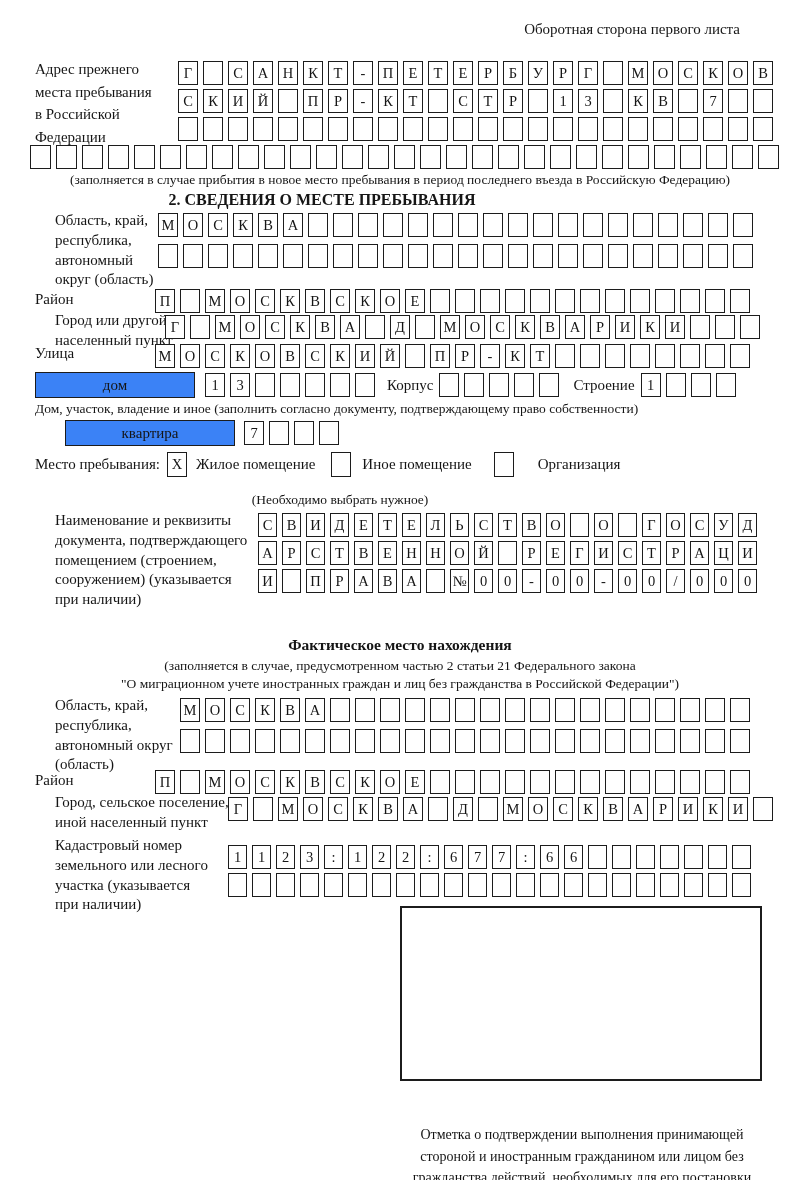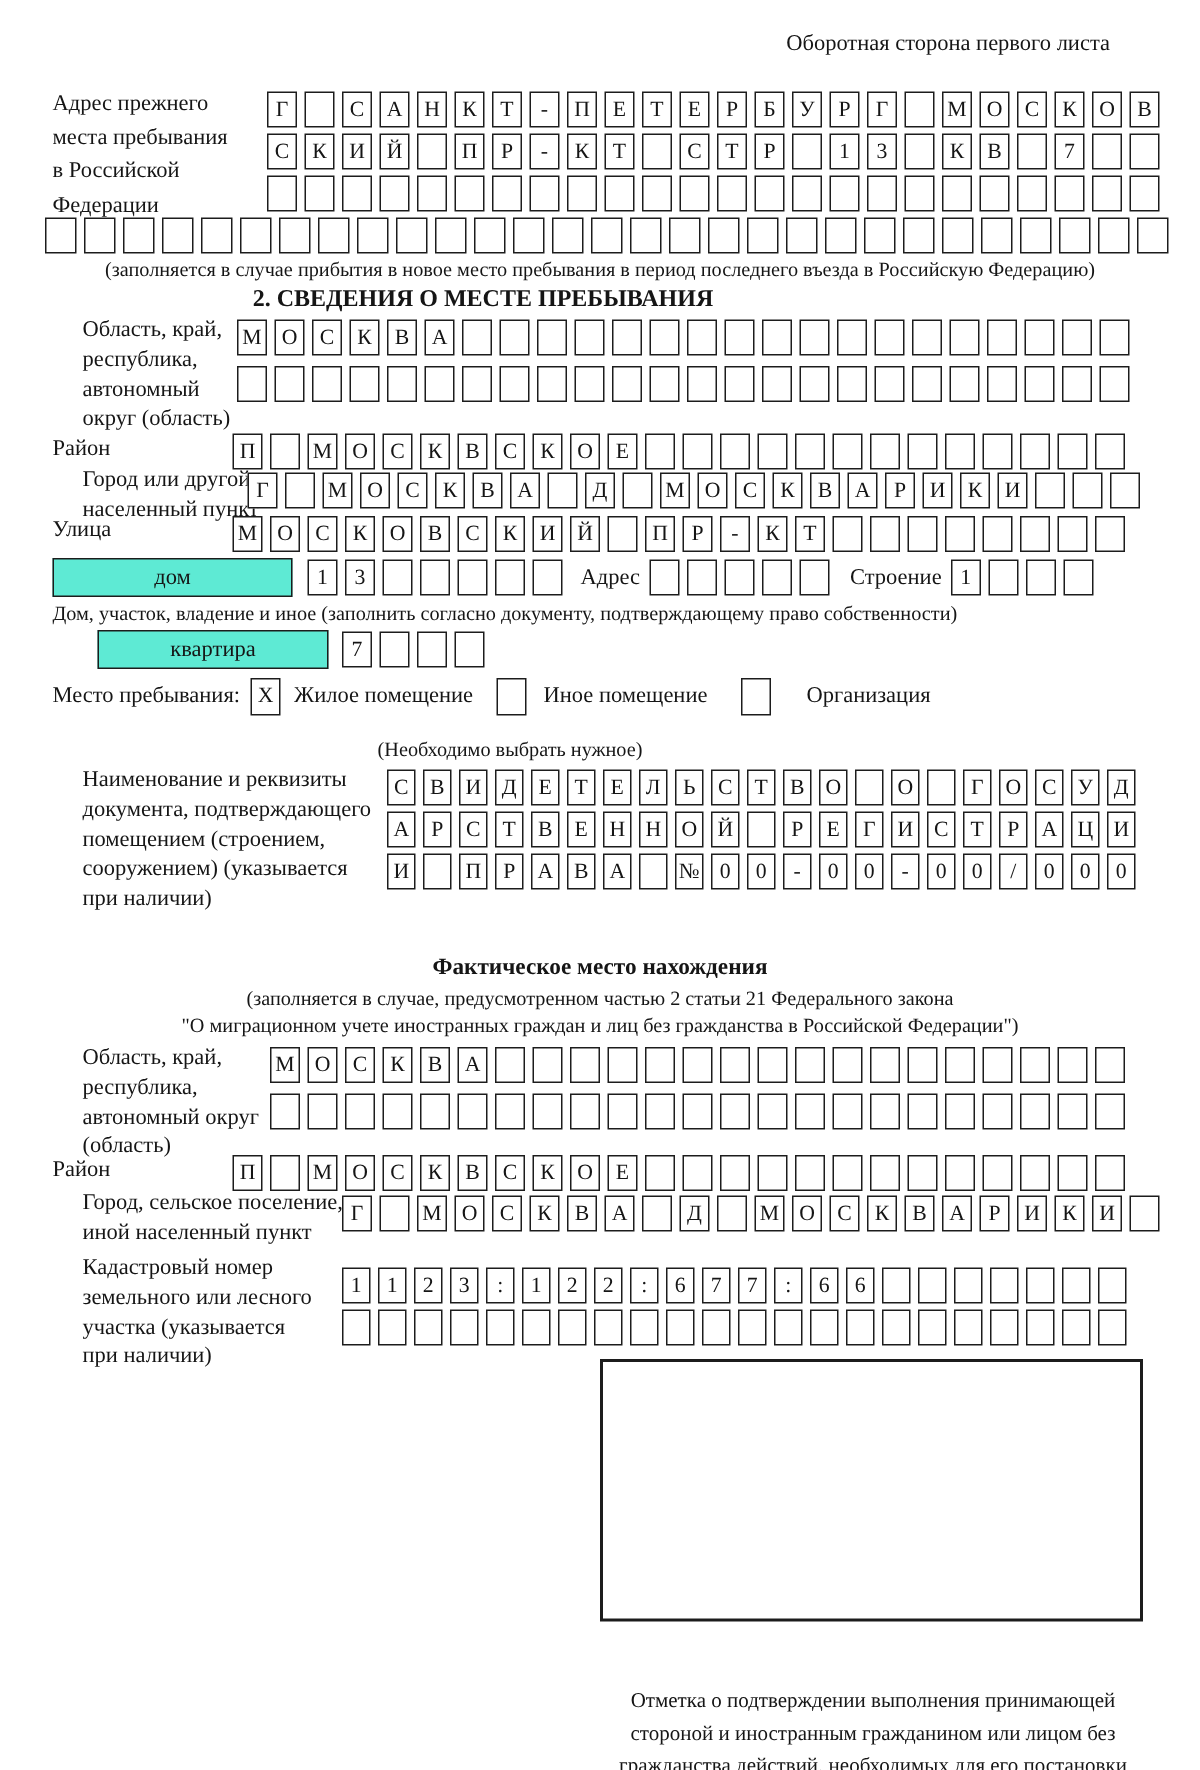--- a/index.html
+++ b/index.html
@@ -6,21 +6,21 @@
   #page{position:relative;width:800px;height:1180px;background:#fff;
         font-family:"Liberation Serif","DejaVu Serif",serif;color:#151515;overflow:hidden;}
   .abs{position:absolute;}
   .lbl{font-size:15px;line-height:1.5;}
   .lbl-tight{font-size:15px;line-height:1.32;margin-left:20px;}
   .cells{position:absolute;display:flex;gap:5px;}
   .cell{box-sizing:border-box;flex:0 0 auto;width:20px;height:24px;border:1.6px solid #1c1c1c;
         display:flex;align-items:center;justify-content:center;font-size:14.5px;background:#fff;}
   .cells.narrow .cell{width:19px;}
   .cells.wide .cell{width:21px;}
-  .field-box{box-sizing:border-box;height:26px;border:1.6px solid #1c1c1c;background:#5eead4;
+  .field-box{box-sizing:border-box;height:26px;border:1.6px solid #1c1c1c;background:#3b82f6;
         display:flex;align-items:center;justify-content:center;font-size:15px;}
   .caption{font-size:13.5px;text-align:center;}
   .caption-left{font-size:13.5px;}
   .title{font-size:16px;font-weight:bold;text-align:center;}
   .flexrow{display:flex;align-items:center;}
   .cb{box-sizing:border-box;width:20px;height:25px;border:1.6px solid #1c1c1c;background:#fff;
       display:flex;align-items:center;justify-content:center;font-size:14.5px;}
   .stamp-box{box-sizing:border-box;border:2px solid #1c1c1c;background:#fff;}
   .note{font-size:14px;line-height:1.55;text-align:center;}
 </style>
@@ -300,40 +300,40 @@
     <div class="field-box" style="width:160px;">дом</div>
     <div class="cells" style="position:static;margin-left:10px;">
         <span class="cell">1</span>
         <span class="cell">3</span>
         <span class="cell"></span>
         <span class="cell"></span>
         <span class="cell"></span>
         <span class="cell"></span>
         <span class="cell"></span>
       </div>
-    <div class="lbl" style="margin-left:12px;">Адрес</div>
+    <div class="lbl" style="margin-left:12px;">Корпус</div>
     <div class="cells" style="position:static;margin-left:6px;">
         <span class="cell"></span>
         <span class="cell"></span>
         <span class="cell"></span>
         <span class="cell"></span>
         <span class="cell"></span>
       </div>
     <div class="lbl" style="margin-left:14px;">Строение</div>
     <div class="cells" style="position:static;margin-left:6px;">
         <span class="cell">1</span>
         <span class="cell"></span>
         <span class="cell"></span>
         <span class="cell"></span>
       </div>
   </div>
   <div class="abs caption-left" style="left:35px;top:401px;">Дом, участок, владение и иное (заполнить согласно документу, подтверждающему право собственности)</div>
 
   <div class="abs flexrow" style="left:65px;top:420px;">
-    <div class="field-box" style="width:154px;">квартира</div>
+    <div class="field-box" style="width:170px;">квартира</div>
     <div class="cells" style="position:static;margin-left:9px;">
         <span class="cell">7</span>
         <span class="cell"></span>
         <span class="cell"></span>
         <span class="cell"></span>
       </div>
   </div>
 
   <div class="abs flexrow" style="left:35px;top:452px;">
     <div class="lbl">Место пребывания:</div>

